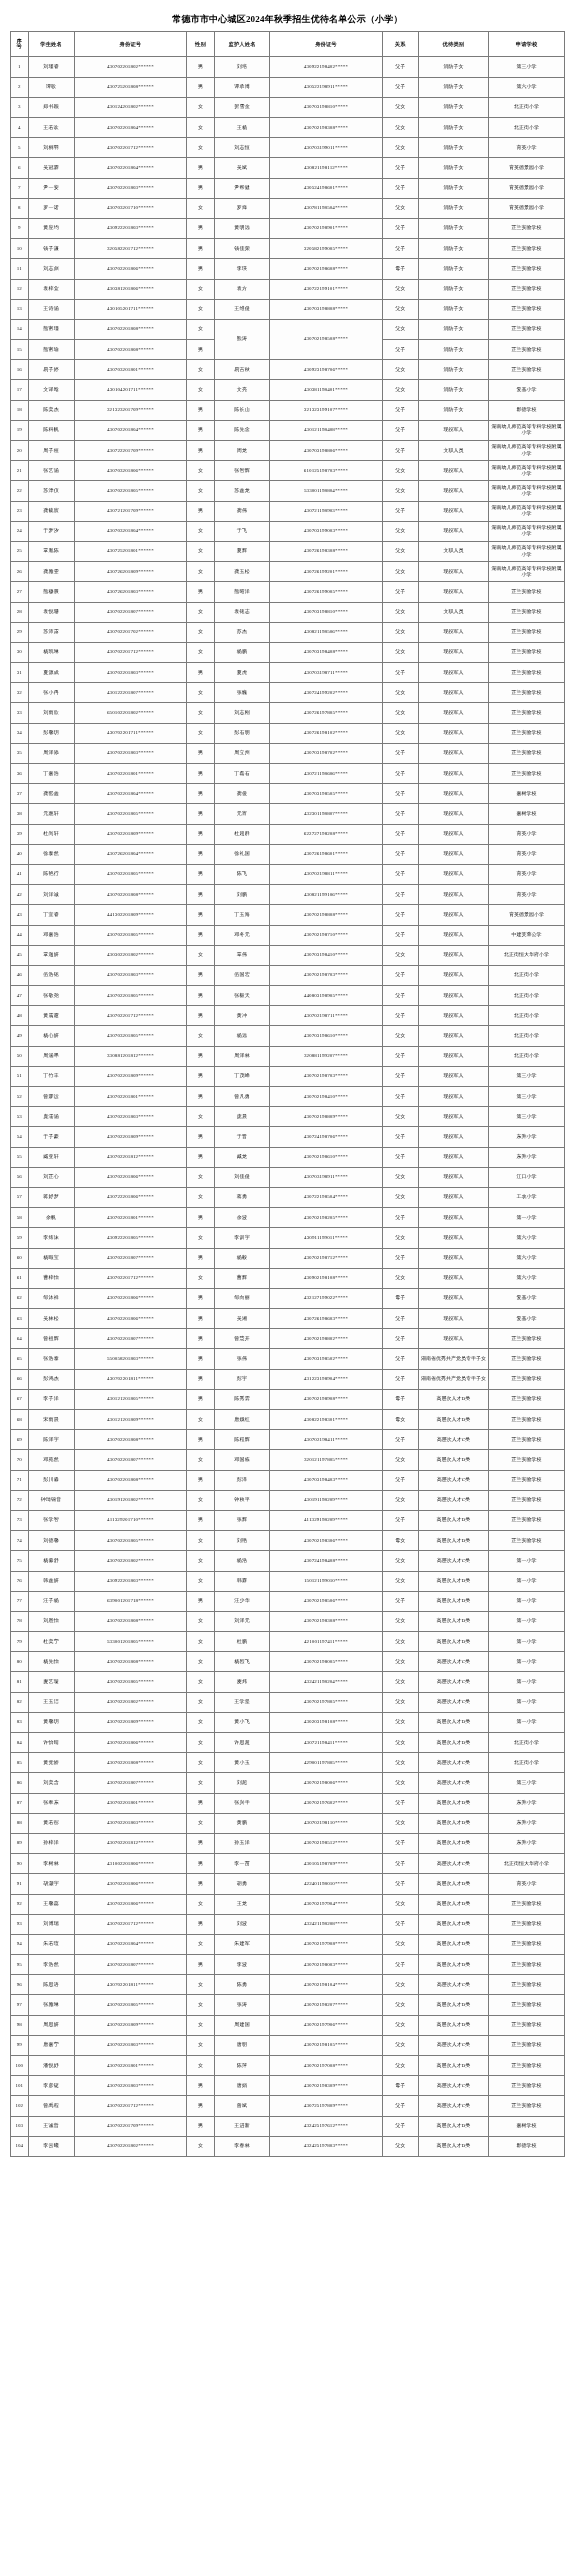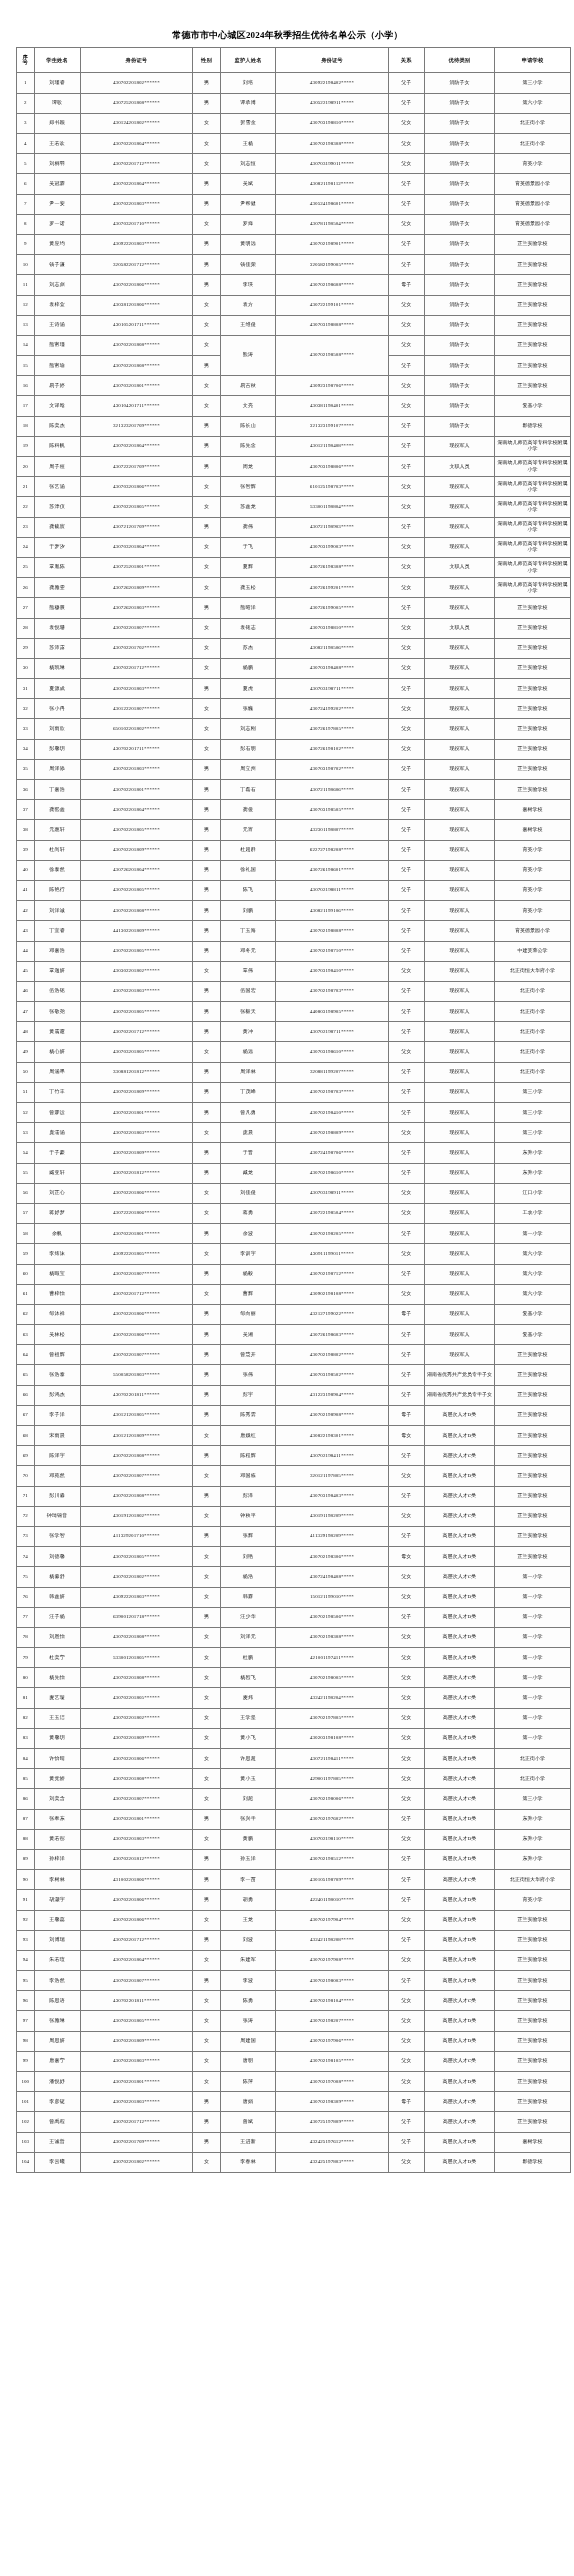--- a/index.html
+++ b/index.html
@@ -9,21 +9,21 @@
     background: #ffffff;
   }
   body {
     font-family: "Liberation Serif", "DejaVu Serif", serif;
     color: #1a1a1a;
     width: 575px;
   }
   .page {
     width: 575px;
     box-sizing: border-box;
-    padding: 16px;
+    padding: 0;
     background: #ffffff;
     position: relative;
   }
   .doc-title {
     text-align: center;
     font-size: 9px;
     font-weight: bold;
     letter-spacing: 0.2px;
     padding: 12.6px 0 5.7px 0;
     color: #000000;

